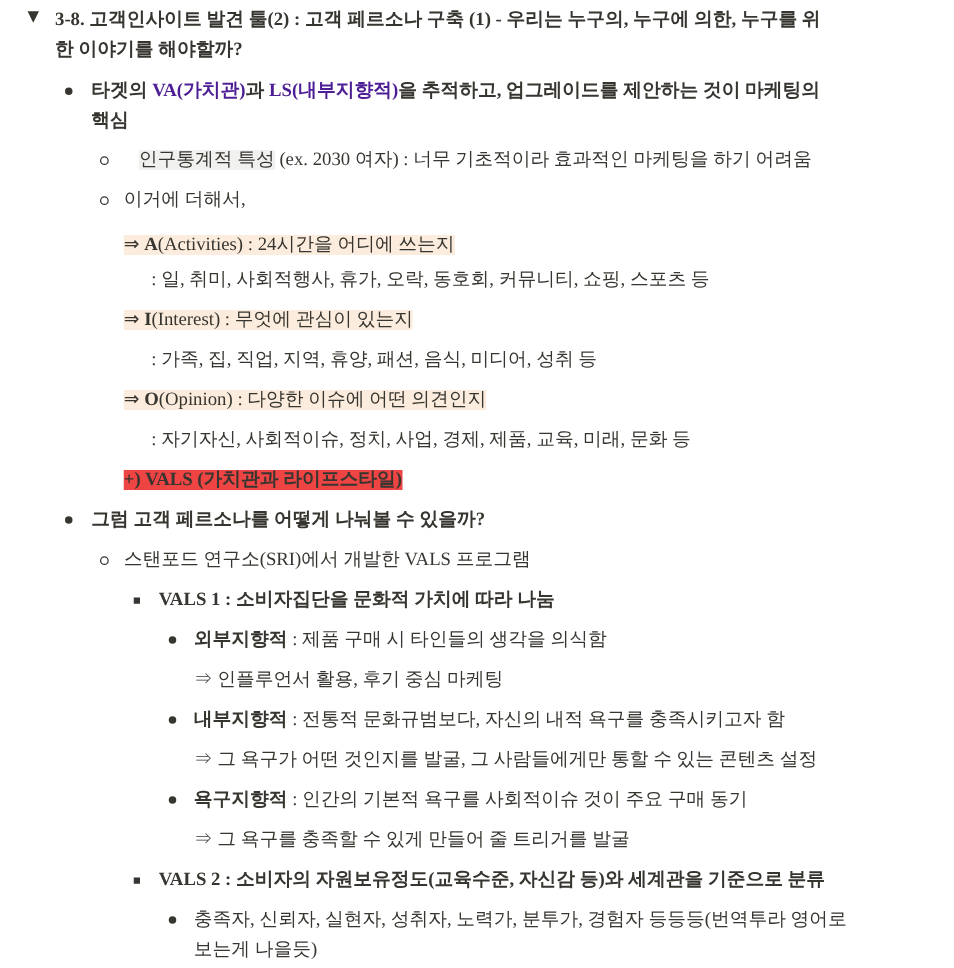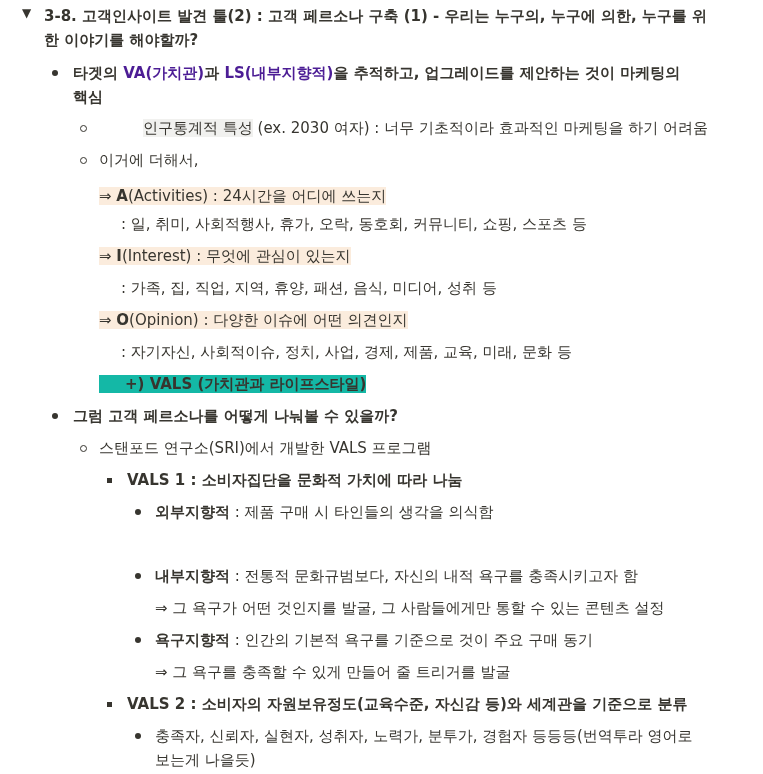--- a/index.html
+++ b/index.html
@@ -2,26 +2,26 @@
 <html><head>
 <meta charset="utf-8">
 <style>
   html, body { margin: 0; padding: 0; background: #ffffff; }
   body {
     width: 763px; height: 774px; overflow: hidden;
     font-family: "DejaVu Sans", "Liberation Sans", sans-serif;
     color: #37352f; font-size: 15px;
   }
   .page { position: relative; width: 763px; height: 774px; }
-  .line { position: absolute; white-space: nowrap; line-height: 24px; }
+  .line { position: absolute; white-space: nowrap; line-height: 24px; font-family: Liberation Serif, serif; }
   .bold { font-weight: bold; }
   .red { color: #4c1d95; }
   .hl-orange { background: #fbecdd; }
   .hl-gray { background: #f1f1ef; }
-  .hl-pink { background: #14b8a6; padding-left: 26px; }
+  .hl-pink { background: #ef4444; }
   .toggle { position: absolute; left: 22px; top: 6px; font-size: 12px; color: #37352f; }
   .bullet-disc { position: absolute; width: 6px; height: 6px; border-radius: 50%; background: #37352f; }
   .bullet-circle { position: absolute; width: 5px; height: 5px; border-radius: 50%; border: 1px solid #37352f; background: #fff; }
   .bullet-square { position: absolute; width: 5px; height: 5px; background: #37352f; }
 </style>
 </head>
 <body>
 
 <div class="page">
 
@@ -29,21 +29,21 @@
   <div class="line bold" style="left:44px; top:4px;">3-8. 고객인사이트 발견 툴(2) : 고객 페르소나 구축 (1) - 우리는 누구의, 누구에 의한, 누구를 위</div>
   <div class="line bold" style="left:44px; top:28px;">한 이야기를 해야할까?</div>
 
   <span class="bullet-disc" style="left:52px; top:70px;"></span>
   <div class="line bold" style="left:73px; top:61px;">
     <span>타겟의 </span><span class="red">VA(가치관)</span><span>과 </span><span class="red">LS(내부지향적)</span><span>을 추적하고, 업그레이드를 제안하는 것이 마케팅의</span>
   </div>
   <div class="line bold" style="left:73px; top:85px;">핵심</div>
 
   <span class="bullet-circle" style="left:80px; top:125px;"></span>
-  <div class="line" style="left:115px; top:116px;padding-left:28px;">
+  <div class="line" style="left:83px; top:116px;padding-left:28px;">
     <span class="hl-gray">인구통계적 특성</span><span> (ex. 2030 여자) : 너무 기초적이라 효과적인 마케팅을 하기 어려움</span>
   </div>
 
   <span class="bullet-circle" style="left:80px; top:157px;"></span>
   <div class="line" style="left:99px; top:148px;">이거에 더해서,</div>
 
   <div class="line" style="left:99px; top:184px;">
     <span class="hl-orange"><span>⇒ </span><span class="bold">A</span><span>(Activities) : 24시간을 어디에 쓰는지</span></span>
   </div>
   <div class="line" style="left:121px; top:212px;">: 일, 취미, 사회적행사, 휴가, 오락, 동호회, 커뮤니티, 쇼핑, 스포츠 등</div>
@@ -68,30 +68,31 @@
   <span class="bullet-circle" style="left:80px; top:445px;"></span>
   <div class="line" style="left:99px; top:436px;">스탠포드 연구소(SRI)에서 개발한 VALS 프로그램</div>
 
   <span class="bullet-square" style="left:107px; top:478px;"></span>
   <div class="line bold" style="left:127px; top:468px;">VALS 1 : 소비자집단을 문화적 가치에 따라 나눔</div>
 
   <span class="bullet-disc" style="left:135px; top:509px;"></span>
   <div class="line" style="left:155px; top:500px;">
     <span class="bold">외부지향적</span><span> : 제품 구매 시 타인들의 생각을 의식함</span>
   </div>
+  <div class="line" style="left:155px; top:532px;">⇒ 인플루언서 활용, 후기 중심 마케팅</div>
 
   <span class="bullet-disc" style="left:135px; top:573px;"></span>
   <div class="line" style="left:155px; top:564px;">
     <span class="bold">내부지향적</span><span> : 전통적 문화규범보다, 자신의 내적 욕구를 충족시키고자 함</span>
   </div>
   <div class="line" style="left:155px; top:596px;">⇒ 그 욕구가 어떤 것인지를 발굴, 그 사람들에게만 통할 수 있는 콘텐츠 설정</div>
 
   <span class="bullet-disc" style="left:135px; top:637px;"></span>
   <div class="line" style="left:155px; top:628px;">
-    <span class="bold">욕구지향적</span><span> : 인간의 기본적 욕구를 기준으로 것이 주요 구매 동기</span>
+    <span class="bold">욕구지향적</span><span> : 인간의 기본적 욕구를 사회적이슈 것이 주요 구매 동기</span>
   </div>
   <div class="line" style="left:155px; top:660px;">⇒ 그 욕구를 충족할 수 있게 만들어 줄 트리거를 발굴</div>
 
   <span class="bullet-square" style="left:107px; top:702px;"></span>
   <div class="line bold" style="left:127px; top:692px;">VALS 2 : 소비자의 자원보유정도(교육수준, 자신감 등)와 세계관을 기준으로 분류</div>
 
   <span class="bullet-disc" style="left:135px; top:733px;"></span>
   <div class="line" style="left:155px; top:724px;">충족자, 신뢰자, 실현자, 성취자, 노력가, 분투가, 경험자 등등등(번역투라 영어로</div>
   <div class="line" style="left:155px; top:748px;">보는게 나을듯)</div>
 

